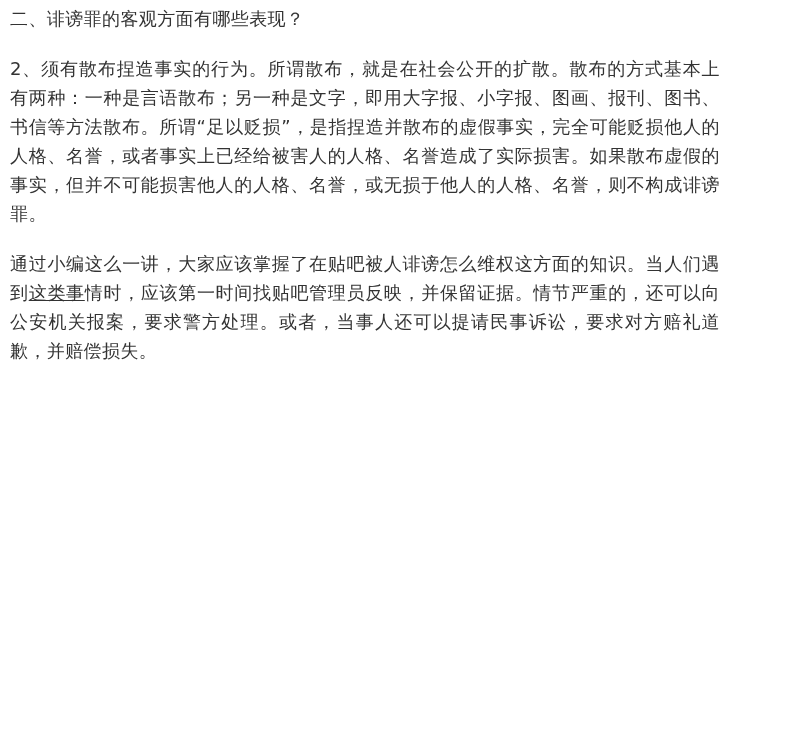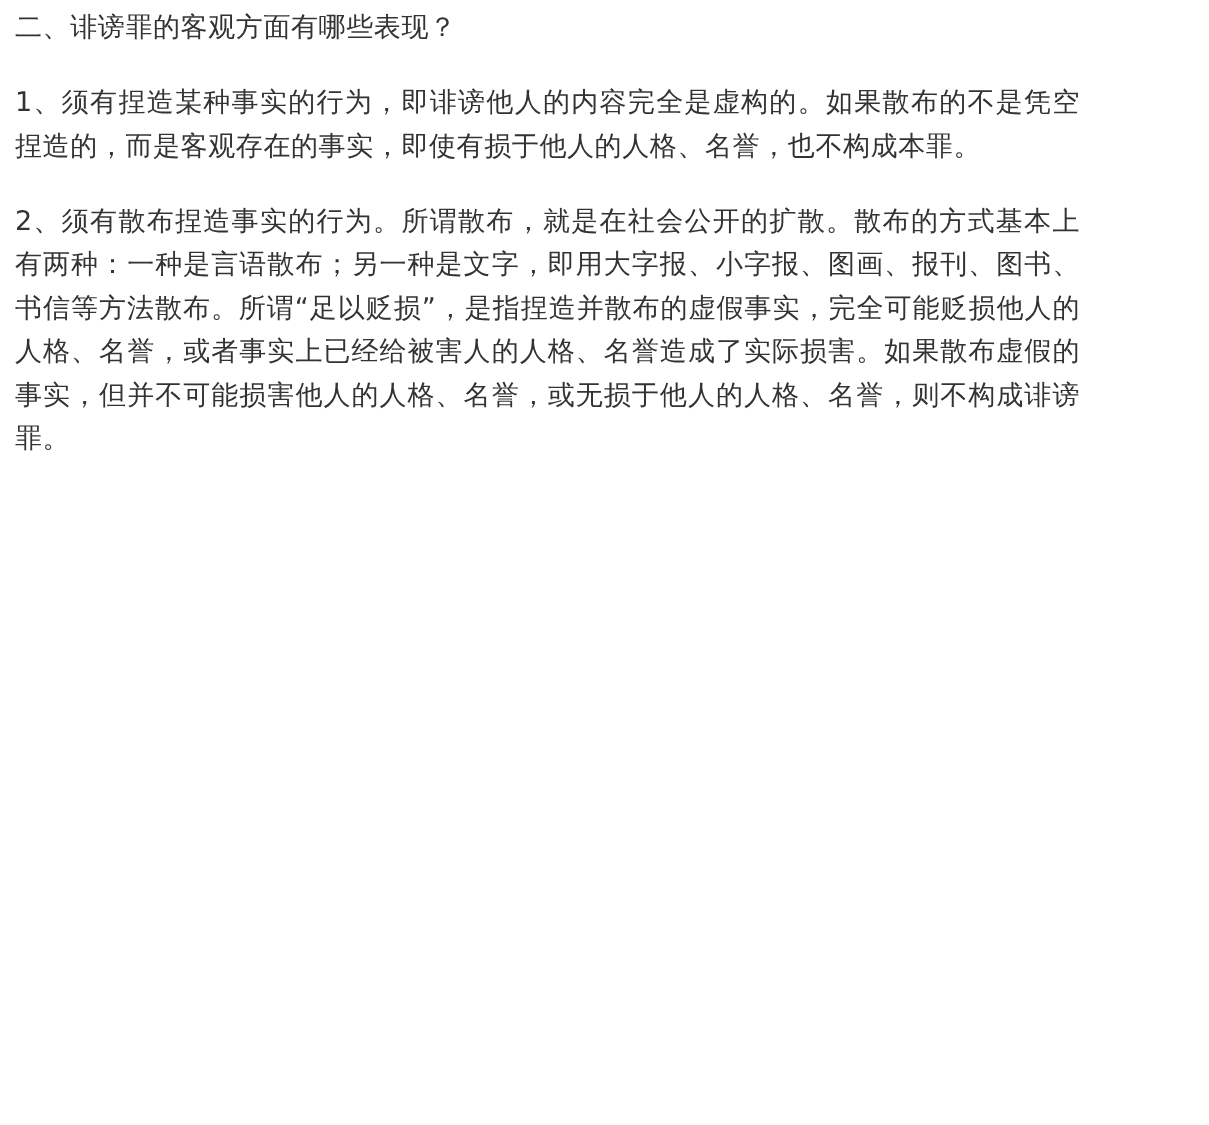--- a/index.html
+++ b/index.html
@@ -41,20 +41,20 @@
   }
 </style>
 </head>
 <body>
 
 <div class="article">
 
   <p class="heading">二、诽谤罪的客观方面有哪些表现？</p>
 
 
-  <p>1、须有捏造某种事实的行为，即诽谤他人的内容完全是虚构的。如果散布的不是凭空捏造的，而是客观存在的事实，即使有损于他人的人格、名誉，也不构成本罪。</p>
 
   <p>2、须有散布捏造事实的行为。所谓散布，就是在社会公开的扩散。散布的方式基本上有两种：一种是言语散布；另一种是文字，即用大字报、小字报、图画、报刊、图书、书信等方法散布。所谓“足以贬损”，是指捏造并散布的虚假事实，完全可能贬损他人的人格、名誉，或者事实上已经给被害人的人格、名誉造成了实际损害。如果散布虚假的事实，但并不可能损害他人的人格、名誉，或无损于他人的人格、名誉，则不构成诽谤罪。</p>
 
 
 
+  <p><span>通过小编这么一讲，大家应该掌握了在贴吧被人诽谤怎么维权这方面的知识。当人们遇到</span><a class="inline-link">这类事</a><span>情时，应该第一时间找贴吧管理员反映，并保留证据。情节严重的，还可以向公安机关报案，要求警方处理。或者，当事人还可以提请民事诉讼，要求对方赔礼道歉，并赔偿损失。</span></p>
 
 </div>
 
 </body></html>

